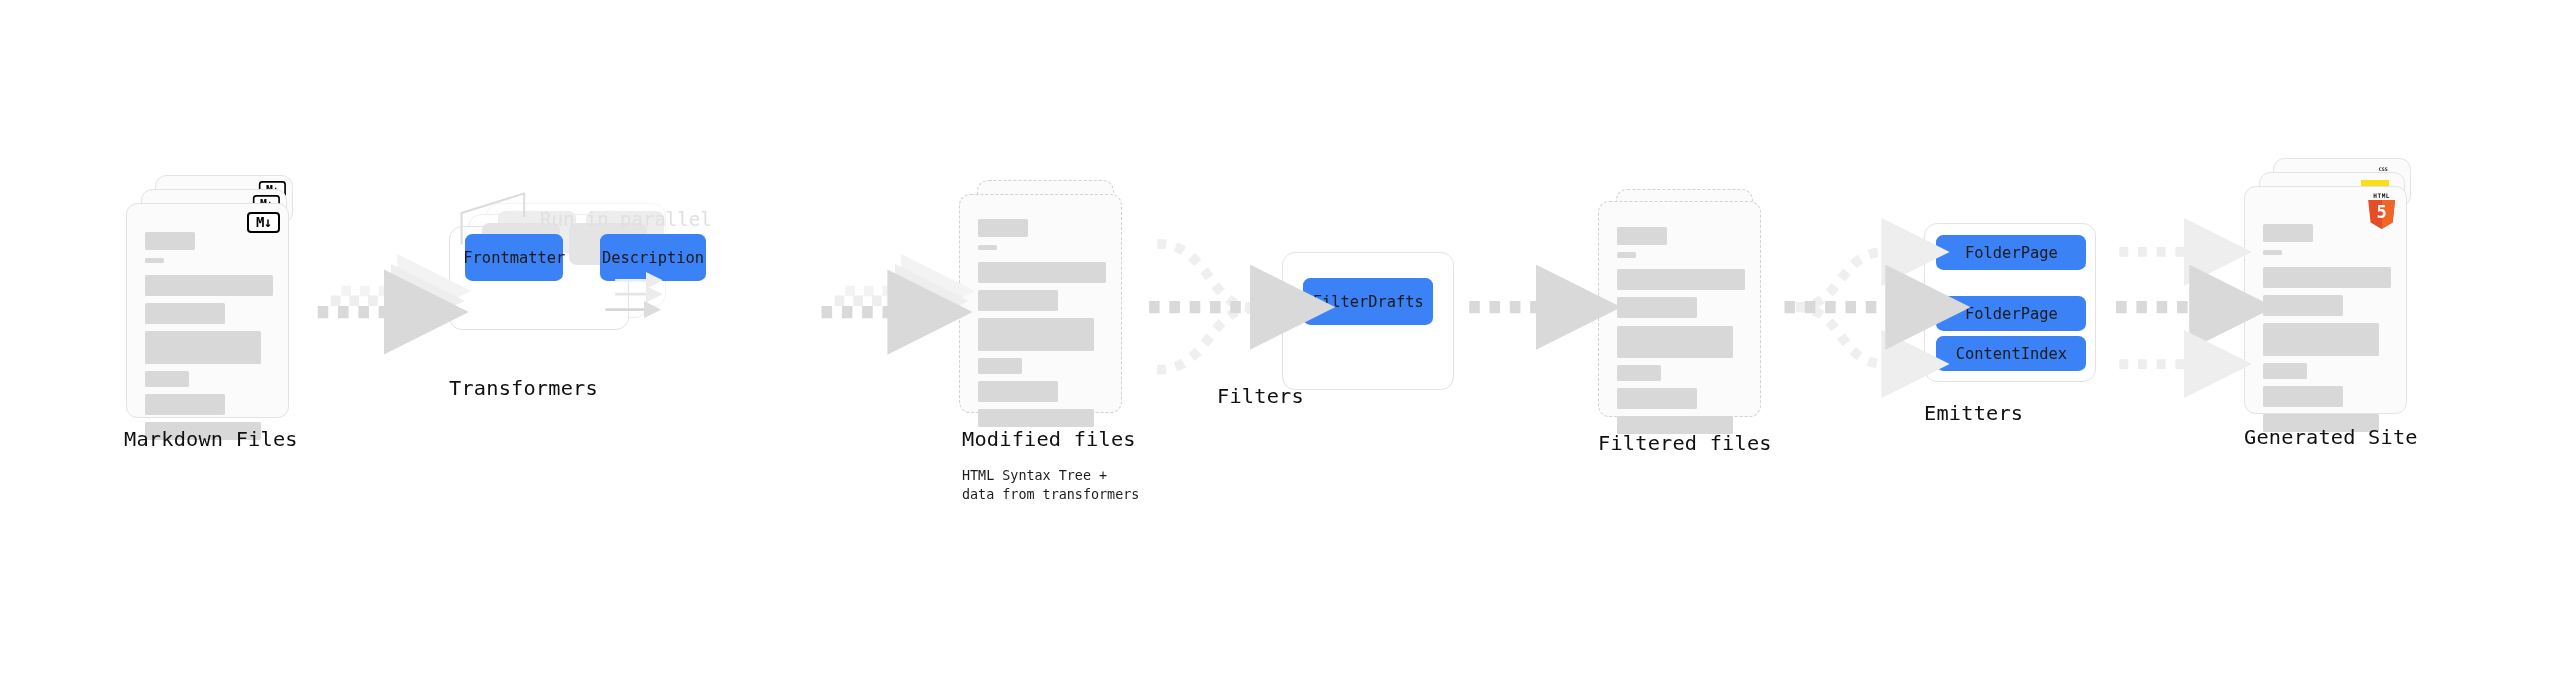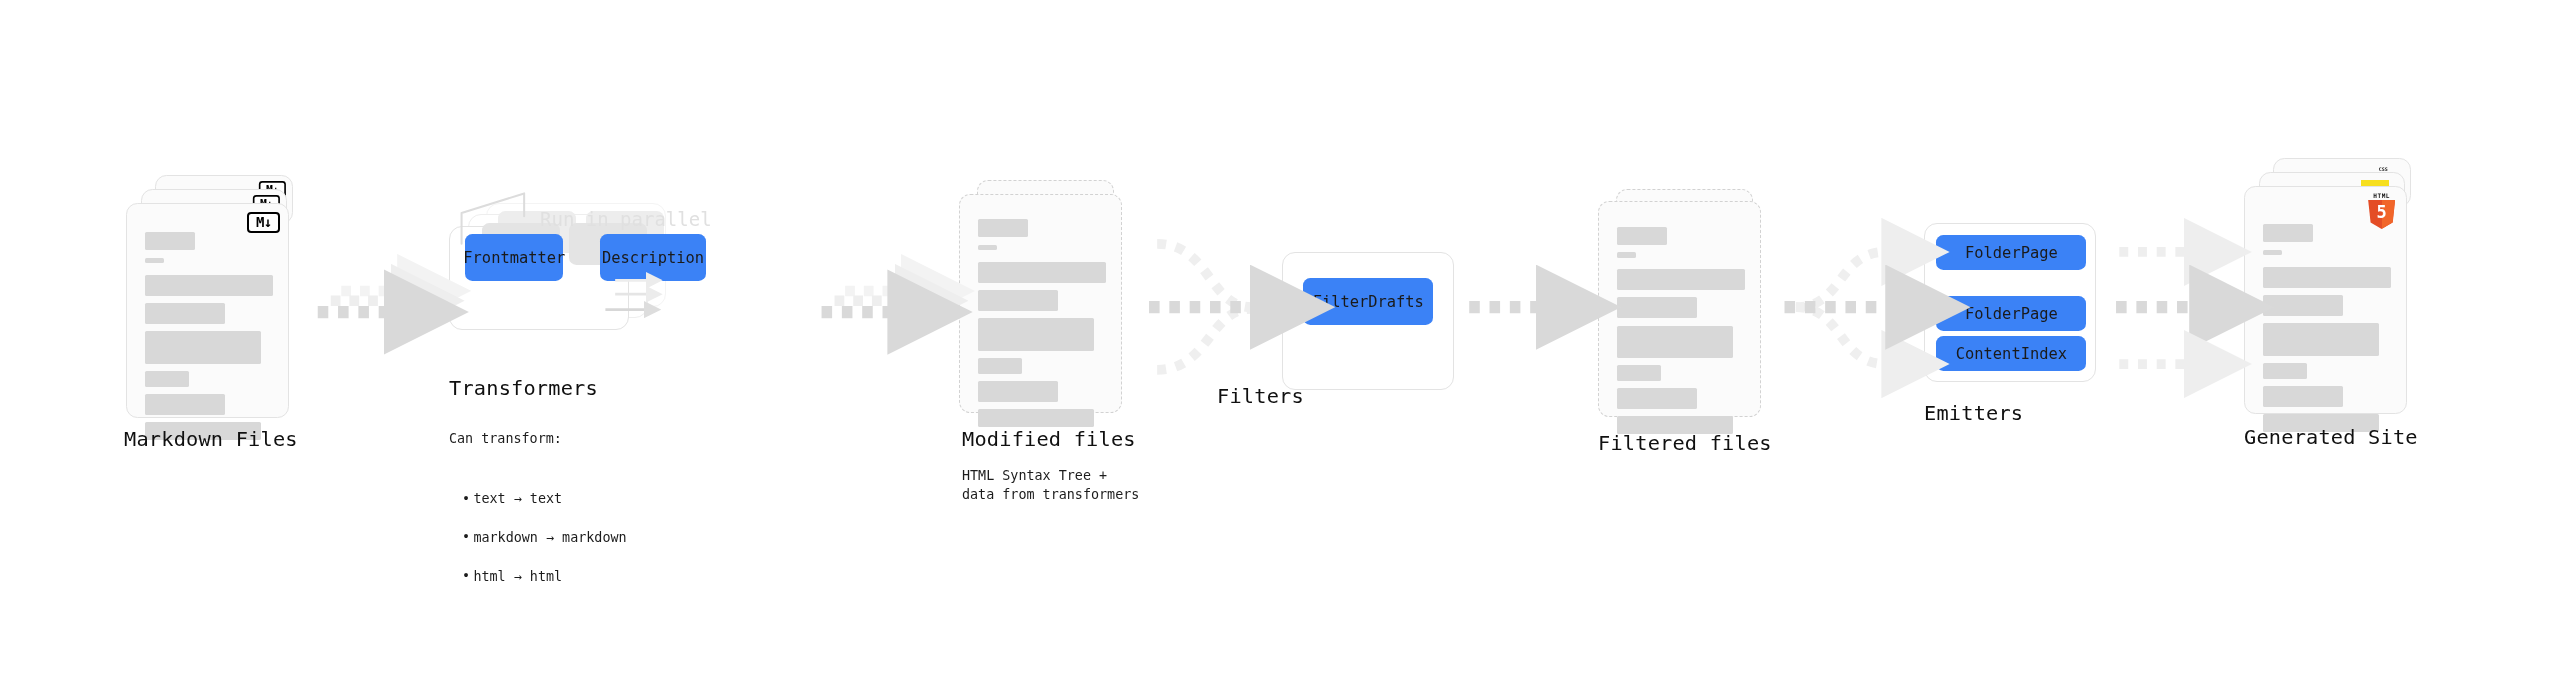--- a/index.html
+++ b/index.html
@@ -171,28 +171,20 @@
     <div class="pill ghost-a" style="left:32.5px;  top:19.5px; width:78px; height:42px; color:transparent;">&nbsp;</div>
     <div class="pill ghost-a" style="left:120px; top:19.5px; width:78px; height:42px; color:transparent;">&nbsp;</div>
 
     <div class="pill" style="left:16.3px;  top:31px; width:98px; height:47px;">Frontmatter</div>
     <div class="pill" style="left:151px; top:31px; width:106px; height:47px;">Description</div>
   </div>
 
   <div class="parallel-label" style="left:540px; top:208px;">Run in parallel</div>
 
   <div class="title" style="left:449px; top:376px;">Transformers</div>
-  <div class="caption" style="left:449px; top:410px;">
-    <div>Can transform:</div>
-    <ul>
-      <li>text → text</li>
-      <li>markdown → markdown</li>
-      <li>html → html</li>
-    </ul>
-  </div>
 
   <div class="node" style="left:959px; top:180px;">
     <div class="doc-stack" style="width:175px;height:236px;">
       <div class="doc dashed" style="left:18px; top:0px;  width:137px; height:49px;"></div>
       <div class="doc dashed" style="left:0px;  top:14px; width:163px; height:219px;">
         <div class="doc-body" style="top:24.4px;">
           <div class="bar" style="width:50px;height:18px;"></div>
           <div class="bar" style="width:18.7px;height:5.7px;margin-bottom:11.4px;"></div>
           <div class="bar" style="width:100%;height:21px;"></div>
           <div class="bar" style="width:62%;height:21px;"></div>

